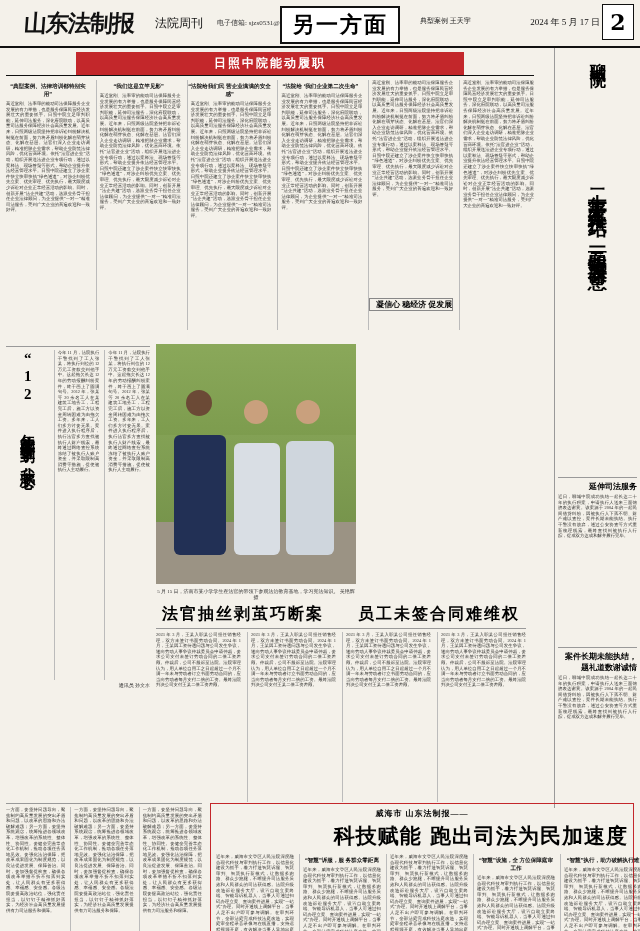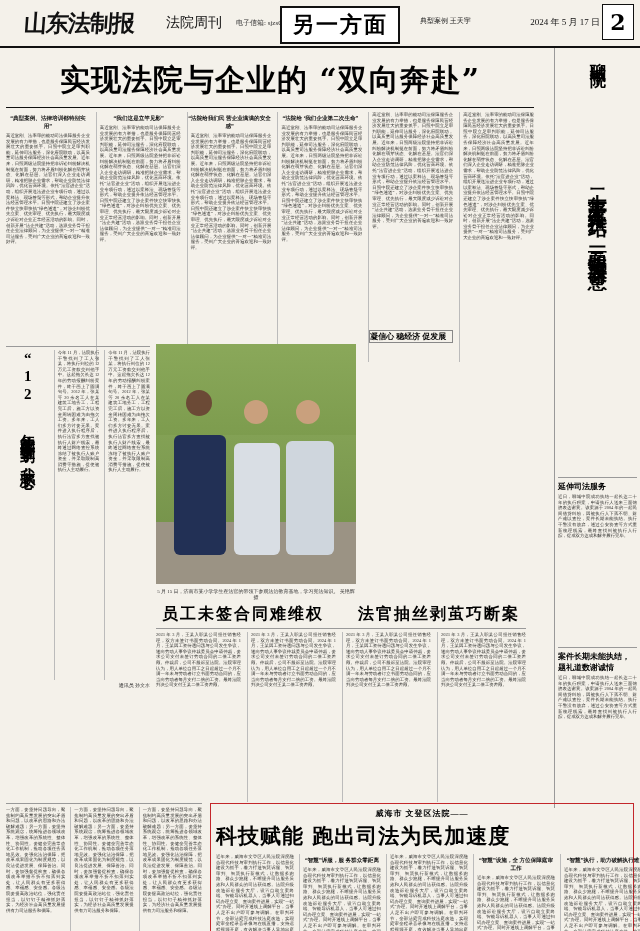--- a/index.html
+++ b/index.html
@@ -21,21 +21,21 @@
   .logo{
     width:150px;height:40px;margin-left:4px;
     display:flex;align-items:center;justify-content:center;
     font-family:"DejaVu Serif", serif;
     font-weight:bold;font-size:23px;color:#111;
     letter-spacing:-1px;
     white-space:nowrap;
     transform:skewX(-4deg);
   }
   .mh-sub{
-    font-size:14px;color:#111;margin-left:12px;white-space:nowrap;
+    font-size:12px;color:#111;margin-left:1px;white-space:nowrap;
   }
   .mh-email{
     font-size:7px;color:#333;margin-left:14px;white-space:nowrap;
   }
   .mh-center{
     position:absolute;left:280px;top:6px;
     border:2px solid #111;
     padding:2px 10px;
     font-size:22px;font-weight:bold;letter-spacing:2px;
     background:#fff;
@@ -123,27 +123,27 @@
     font-size:15px;font-weight:bold;letter-spacing:2px;
     height:190px;
   }
   
   .boxart{
     position:absolute;left:210px;top:755px;width:424px;height:172px;
     border:1.5px solid #c3272b;box-sizing:border-box;padding:4px 5px;
   }
   .box-kicker{font-size:8px;font-weight:bold;text-align:center;letter-spacing:1px;}
   .box-title{
-    text-align:left;font-size:21px;font-weight:bold;letter-spacing:1px;
+    text-align:right;font-size:21px;font-weight:bold;letter-spacing:1px;
     margin:3px 0 4px 0;font-family:"DejaVu Serif", serif;
   }
   .box-cols{display:flex;gap:5px;}
   .box-cols .tcol{width:78px;height:124px;}
   .bl-title{
-    font-size:8px;font-weight:bold;text-align:left;margin:2px 0;
+    font-size:8px;font-weight:bold;text-align:right;margin:2px 0;
   }
   .hline{border-top:1px solid #999;margin:3px 0;}
   .credit{font-size:5px;text-align:right;color:#333;margin-top:2px;}
 </style>
 </head>
 <body>
 
 <div class="page">
 
   <div class="masthead">
@@ -167,21 +167,21 @@
       </div>
       <div class="hline"></div>
       <div class="bl-title">延伸司法服务</div>
       <div class="tcol" style="height:150px;">近日，聊城中院成功执结一起长达二十年的执行积案，申请执行人送来三面锦旗表达谢意。该案源于 2004 年的一起民间借贷纠纷，因被执行人下落不明、财产难以查控，案件长期未能执结。执行干警没有放弃，通过公安协查等方式重新梳理线索，最终查找到被执行人行踪，促成双方达成和解并履行完毕。</div>
       <div class="hline"></div>
       <div class="bl-title">案件长期未能执结，题礼道数谢诚情</div>
       <div class="tcol" style="height:120px;">近日，聊城中院成功执结一起长达二十年的执行积案，申请执行人送来三面锦旗表达谢意。该案源于 2004 年的一起民间借贷纠纷，因被执行人下落不明、财产难以查控，案件长期未能执结。执行干警没有放弃，通过公安协查等方式重新梳理线索，最终查找到被执行人行踪，促成双方达成和解并履行完毕。</div>
     </div>
 
     <div class="lead">
-      <div class="lead-title">实现法院与企业的 “双向奔赴”</div>
+      <div class="lead-kicker">日照中院能动履职</div>
       <div class="lead-rule"></div>
       <div style="display:flex;gap:6px;">
         <div style="width:84px;">
           <span class="subhead">“典型案例、法律培训都特别实用”</span>
           <div class="tcol" style="height:215px;">高近堂刚、法率审的能动司法保障服务企业发展的有力举措，也是服务保障民营经济发展壮大的重要抓手。日照中院立足审判职能，延伸司法服务，深化府院联动，以高质量司法服务保障经济社会高质量发展。近年来，日照两级法院坚持把非诉讼纠纷解决机制挺在前面，努力将矛盾纠纷化解在萌芽状态、化解在基层。法官们深入企业走访调研，精准把脉企业需求，帮助企业防范法律风险，优化营商环境。依托“法官进企业”活动，组织开展送法进企业专项行动，通过以案释法、现场答疑等形式，帮助企业提升依法经营管理水平。日照中院还建立了涉企案件快立快审快执“绿色通道”，对涉企纠纷优先立案、优先审理、优先执行，最大限度减少诉讼对企业正常经营活动的影响。同时，创新开展“法企共建”活动，选派业务骨干担任企业法律顾问，为企业提供“一对一”精准司法服务，受到广大企业的普遍欢迎和一致好评。</div>
         </div>
         <div style="width:84px;" class="colsep">
           <span class="subhead">“我们这是立竿见影”</span>
           <div class="tcol" style="height:215px;padding-left:3px;">高近堂刚、法率审的能动司法保障服务企业发展的有力举措，也是服务保障民营经济发展壮大的重要抓手。日照中院立足审判职能，延伸司法服务，深化府院联动，以高质量司法服务保障经济社会高质量发展。近年来，日照两级法院坚持把非诉讼纠纷解决机制挺在前面，努力将矛盾纠纷化解在萌芽状态、化解在基层。法官们深入企业走访调研，精准把脉企业需求，帮助企业防范法律风险，优化营商环境。依托“法官进企业”活动，组织开展送法进企业专项行动，通过以案释法、现场答疑等形式，帮助企业提升依法经营管理水平。日照中院还建立了涉企案件快立快审快执“绿色通道”，对涉企纠纷优先立案、优先审理、优先执行，最大限度减少诉讼对企业正常经营活动的影响。同时，创新开展“法企共建”活动，选派业务骨干担任企业法律顾问，为企业提供“一对一”精准司法服务，受到广大企业的普遍欢迎和一致好评。</div>
         </div>
@@ -222,43 +222,43 @@
       <div class="kid" style="left:78px;width:46px;height:112px;background:#d9dee4;"></div>
       <div class="kid" style="left:130px;width:48px;height:114px;background:#cfd6dd;"></div>
       <div style="position:absolute;left:30px;top:46px;width:26px;height:26px;border-radius:50%;background:#6b4a36;"></div>
       <div style="position:absolute;left:88px;top:56px;width:24px;height:24px;border-radius:50%;background:#c9a07d;"></div>
       <div style="position:absolute;left:140px;top:56px;width:24px;height:24px;border-radius:50%;background:#c9a07d;"></div>
     </div>
     <div style="position:absolute;left:156px;top:538px;width:200px;" class="capt">5 月 15 日，济南市某小学学生在法官的带领下参观法治教育基地，学习宪法知识。 吴艳辉 摄</div>
 
     <div style="position:absolute;left:156px;top:556px;width:370px;">
       <div style="display:flex;justify-content:space-between;padding:0 6px;">
+        <div class="midhead">法官抽丝剥茧巧断案</div>
         <div class="midhead">员工未签合同难维权</div>
-        <div class="midhead">法官抽丝剥茧巧断案</div>
       </div>
       <div class="hline"></div>
       <div style="display:flex;gap:6px;">
         <div class="tcol" style="width:86px;height:170px;">2023 年 3 月，王某入职某公司担任销售经理，双方未签订书面劳动合同。2024 年 1 月，王某因工资待遇问题与公司发生争议，遂向劳动人事争议仲裁委员会申请仲裁，要求公司支付未签订劳动合同的二倍工资差额。仲裁后，公司不服诉至法院。法院审理认为，用人单位自用工之日起超过一个月不满一年未与劳动者订立书面劳动合同的，应当向劳动者每月支付二倍的工资。最终法院判决公司支付王某二倍工资差额。</div>
         <div class="tcol colsep" style="width:86px;height:170px;padding-left:3px;">2023 年 3 月，王某入职某公司担任销售经理，双方未签订书面劳动合同。2024 年 1 月，王某因工资待遇问题与公司发生争议，遂向劳动人事争议仲裁委员会申请仲裁，要求公司支付未签订劳动合同的二倍工资差额。仲裁后，公司不服诉至法院。法院审理认为，用人单位自用工之日起超过一个月不满一年未与劳动者订立书面劳动合同的，应当向劳动者每月支付二倍的工资。最终法院判决公司支付王某二倍工资差额。</div>
         <div class="tcol colsep" style="width:86px;height:170px;padding-left:3px;">2023 年 3 月，王某入职某公司担任销售经理，双方未签订书面劳动合同。2024 年 1 月，王某因工资待遇问题与公司发生争议，遂向劳动人事争议仲裁委员会申请仲裁，要求公司支付未签订劳动合同的二倍工资差额。仲裁后，公司不服诉至法院。法院审理认为，用人单位自用工之日起超过一个月不满一年未与劳动者订立书面劳动合同的，应当向劳动者每月支付二倍的工资。最终法院判决公司支付王某二倍工资差额。</div>
         <div class="tcol colsep" style="width:86px;height:170px;padding-left:3px;">2023 年 3 月，王某入职某公司担任销售经理，双方未签订书面劳动合同。2024 年 1 月，王某因工资待遇问题与公司发生争议，遂向劳动人事争议仲裁委员会申请仲裁，要求公司支付未签订劳动合同的二倍工资差额。仲裁后，公司不服诉至法院。法院审理认为，用人单位自用工之日起超过一个月不满一年未与劳动者订立书面劳动合同的，应当向劳动者每月支付二倍的工资。最终法院判决公司支付王某二倍工资差额。</div>
       </div>
     </div>
 
     <div style="position:absolute;left:6px;top:752px;width:196px;">
       <div class="hline"></div>
       <div style="display:flex;gap:5px;">
         <div class="tcol" style="width:61px;height:165px;">一方面，要坚持问题导向，聚焦制约高质量发展的突出矛盾和问题，以改革的思路和办法破解难题；另一方面，要坚持系统观念，统筹推进各领域改革，增强改革的系统性、整体性、协同性。要健全完善常态化工作机制，推动各项任务落地见效。要强化法治保障，把改革成果固化为制度规范，以良法促进发展、保障善治。同时，要加强督促检查，确保各项改革举措不折不扣落到实处，让人民群众有更多获得感、幸福感、安全感。各级法院要提高政治站位，强化责任担当，以钉钉子精神抓好落实，为经济社会高质量发展提供有力司法服务和保障。</div>
         <div class="tcol colsep" style="width:61px;height:165px;padding-left:3px;">一方面，要坚持问题导向，聚焦制约高质量发展的突出矛盾和问题，以改革的思路和办法破解难题；另一方面，要坚持系统观念，统筹推进各领域改革，增强改革的系统性、整体性、协同性。要健全完善常态化工作机制，推动各项任务落地见效。要强化法治保障，把改革成果固化为制度规范，以良法促进发展、保障善治。同时，要加强督促检查，确保各项改革举措不折不扣落到实处，让人民群众有更多获得感、幸福感、安全感。各级法院要提高政治站位，强化责任担当，以钉钉子精神抓好落实，为经济社会高质量发展提供有力司法服务和保障。</div>
         <div class="tcol colsep" style="width:61px;height:165px;padding-left:3px;">一方面，要坚持问题导向，聚焦制约高质量发展的突出矛盾和问题，以改革的思路和办法破解难题；另一方面，要坚持系统观念，统筹推进各领域改革，增强改革的系统性、整体性、协同性。要健全完善常态化工作机制，推动各项任务落地见效。要强化法治保障，把改革成果固化为制度规范，以良法促进发展、保障善治。同时，要加强督促检查，确保各项改革举措不折不扣落到实处，让人民群众有更多获得感、幸福感、安全感。各级法院要提高政治站位，强化责任担当，以钉钉子精神抓好落实，为经济社会高质量发展提供有力司法服务和保障。</div>
       </div>
     </div>
 
     <div class="boxart">
-      <div class="box-kicker">威海市 文登区法院——</div>
+      <div class="box-kicker">威海市 山东法制报——</div>
       <div class="box-title">科技赋能  跑出司法为民加速度</div>
       <div class="box-cols">
         <div>
           <div class="tcol" style="width:78px;height:124px;">近年来，威海市文登区人民法院深度融合现代科技与审判执行工作，以信息化建设为抓手，着力打造智慧诉服、智慧审判、智慧执行新模式，让数据多跑路、群众少跑腿，不断提升司法服务质效和人民群众的司法获得感。法院升级改造诉讼服务大厅，设置自助立案终端、智能导诉机器人，当事人可通过扫码办理立案、查询案件进展，实现“一站式”办理。同时开通线上调解平台，当事人足不出户即可参与调解。在审判环节，全部法庭完成科技法庭改造，实现庭审全程录音录像与在线直播，支持远程视频开庭，有效解决当事人异地出庭难题。执行方面，依托网络查控系统和执行指挥中心，实现财产线索快速查找与失信惩戒联动，执行效率显著提升。</div>
         </div>
         <div class="colsep" style="padding-left:3px;">
           <span class="subhead">“智慧”诉服，服 务群众零距离</span>
           <div class="tcol" style="width:78px;height:110px;">近年来，威海市文登区人民法院深度融合现代科技与审判执行工作，以信息化建设为抓手，着力打造智慧诉服、智慧审判、智慧执行新模式，让数据多跑路、群众少跑腿，不断提升司法服务质效和人民群众的司法获得感。法院升级改造诉讼服务大厅，设置自助立案终端、智能导诉机器人，当事人可通过扫码办理立案、查询案件进展，实现“一站式”办理。同时开通线上调解平台，当事人足不出户即可参与调解。在审判环节，全部法庭完成科技法庭改造，实现庭审全程录音录像与在线直播，支持远程视频开庭，有效解决当事人异地出庭难题。执行方面，依托网络查控系统和执行指挥中心，实现财产线索快速查找与失信惩戒联动，执行效率显著提升。</div>
         </div>
         <div class="colsep" style="padding-left:3px;">

